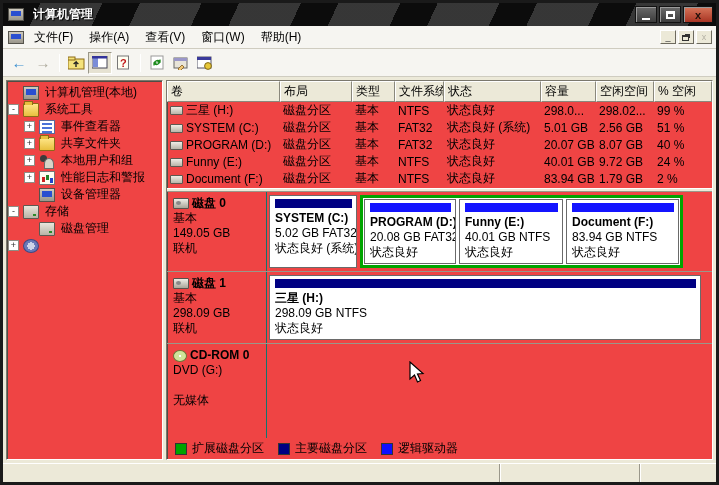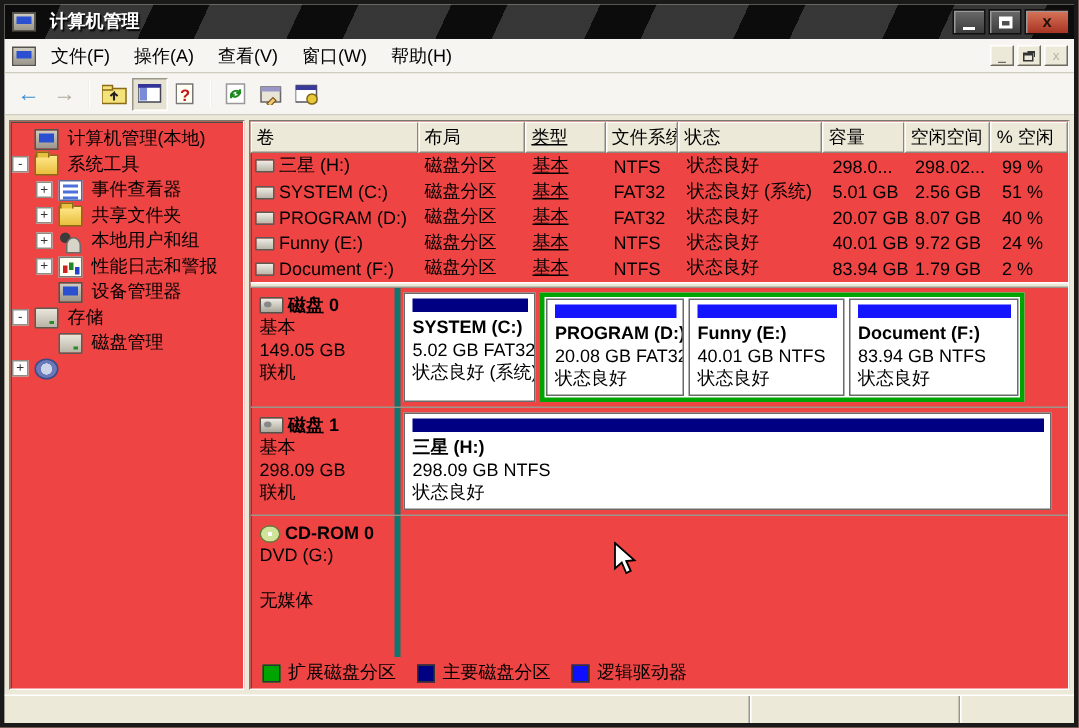--- a/index.html
+++ b/index.html
@@ -79,32 +79,32 @@
   .ic-drive::after { content:""; position:absolute; right:2px; bottom:2px; width:3px; height:2px; background:#2a8a2a; }
   .ic-gear { background:radial-gradient(circle at 50% 50%, #cdd3e8 40%, #6a79b8 41%); border:1px solid #3c4a86; border-radius:50%; }
 
   
   .vol-table { flex:0 0 107px; display:flex; flex-direction:column; overflow:hidden; font-size:12px; }
   .vhead { display:flex; flex:0 0 18px; }
   .vhead .hc { background:#ece9d8; border:1px solid; border-color:#fff #8a887c #8a887c #fff;
      padding:1px 3px; white-space:nowrap; overflow:hidden; font-size:12px; }
   .vrow { display:flex; height:17px; align-items:center; }
   .vc { padding:0 3px; white-space:nowrap; overflow:hidden; flex:0 0 auto; }
-  .c0{width:113px;} .c1{width:72px;} .c2{width:54px;text-decoration:underline;} .c3{width:49px;} .c4{width:97px;}
+  .c0{width:113px;} .c1{width:72px;} .c2{width:43px;} .c3{width:49px;} .c4{width:97px;}
   .c5{width:55px;} .c6{width:58px;} .c7{width:52px; flex:1 1 auto;}
   .volico { display:inline-block; width:13px; height:9px; background:linear-gradient(#efede6,#b9b5a8);
      border:1px solid #5c5a52; border-radius:1px; margin-right:3px; vertical-align:-1px; }
 
   .hsplit { flex:0 0 4px; background:#ece9d8; border-top:1px solid #fff; border-bottom:1px solid #9a978a; }
 
   
   .disk-area { flex:1; overflow:hidden; display:flex; flex-direction:column; font-size:12px; }
   .drow { display:flex; border-bottom:1px solid #9a978a; }
   .drow-0 { flex:0 0 80px; } .drow-1 { flex:0 0 72px; } .drow-2 { flex:1 1 auto; }
-  .dlabel { flex:0 0 100px; border-right:4px solid #0f766e; padding:4px 4px 2px 6px; line-height:15px; }
+  .dlabel { flex:0 0 100px; border-right:1px solid #0f766e; padding:4px 4px 2px 6px; line-height:15px; }
   .dlabel .dname { font-weight:bold; display:flex; align-items:center; gap:3px; }
   .dico { width:16px; height:11px; background:linear-gradient(#efede6,#a9a598); border:1px solid #55534c; border-radius:1px; position:relative; }
   .dico::after { content:""; position:absolute; left:2px; top:2px; width:5px; height:4px; background:#888; border-radius:50%; }
   .cdico { width:14px; height:12px; background:radial-gradient(circle, #fff 18%, #cfe49a 19% 75%, #8aa84e 76%); border-radius:50%; border:1px solid #6a7a3a; }
   .dgraph { flex:1; padding:3px 2px; display:flex; align-items:stretch; min-width:0; }
 
   .pbox { border:1px solid #6a6a6a; background:#fff; padding:2px 4px 0 5px; overflow:hidden; white-space:nowrap; }
   .pstripe { height:9px; margin:1px 0 3px 0; }
   .stripe-primary { background:#000082; }
   .stripe-logical { background:#1414ff; }

